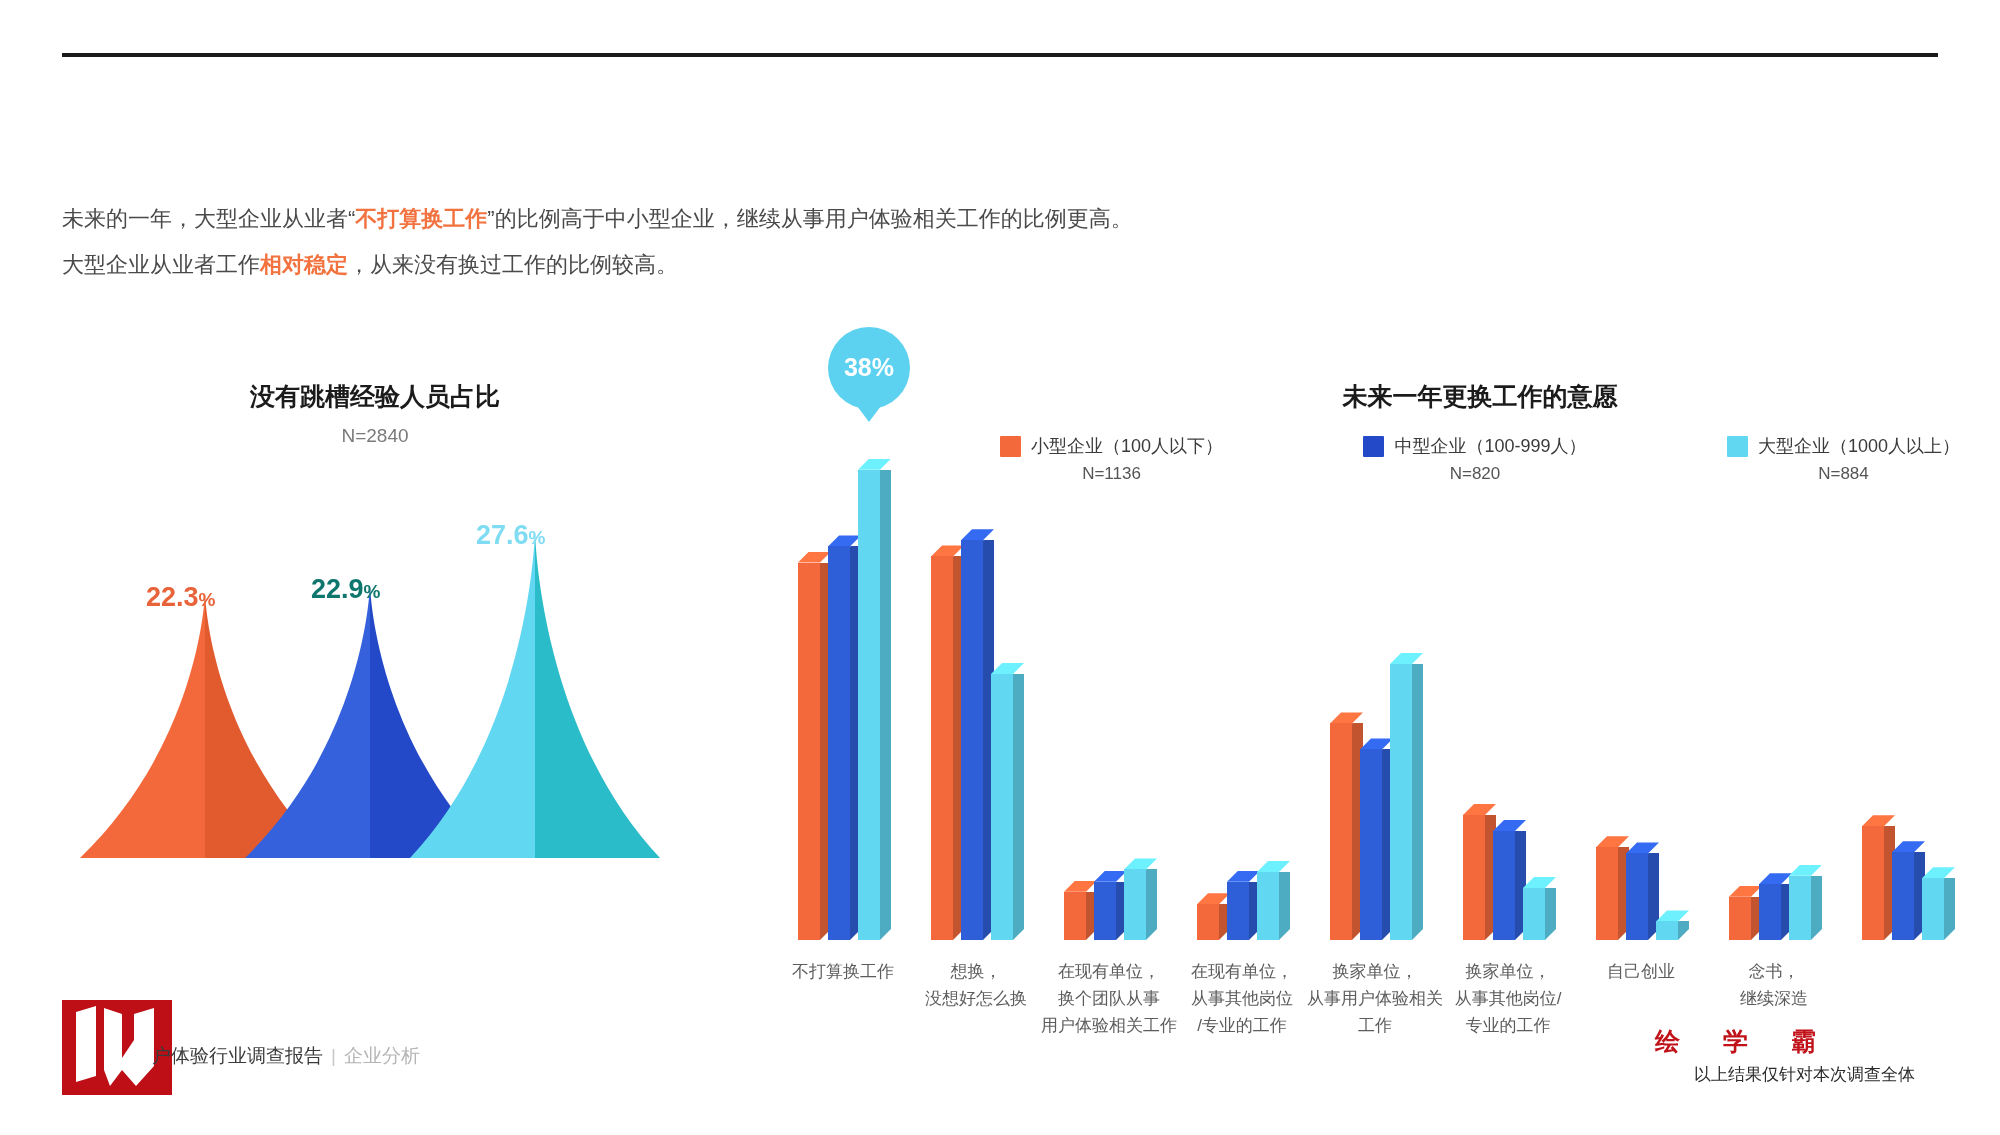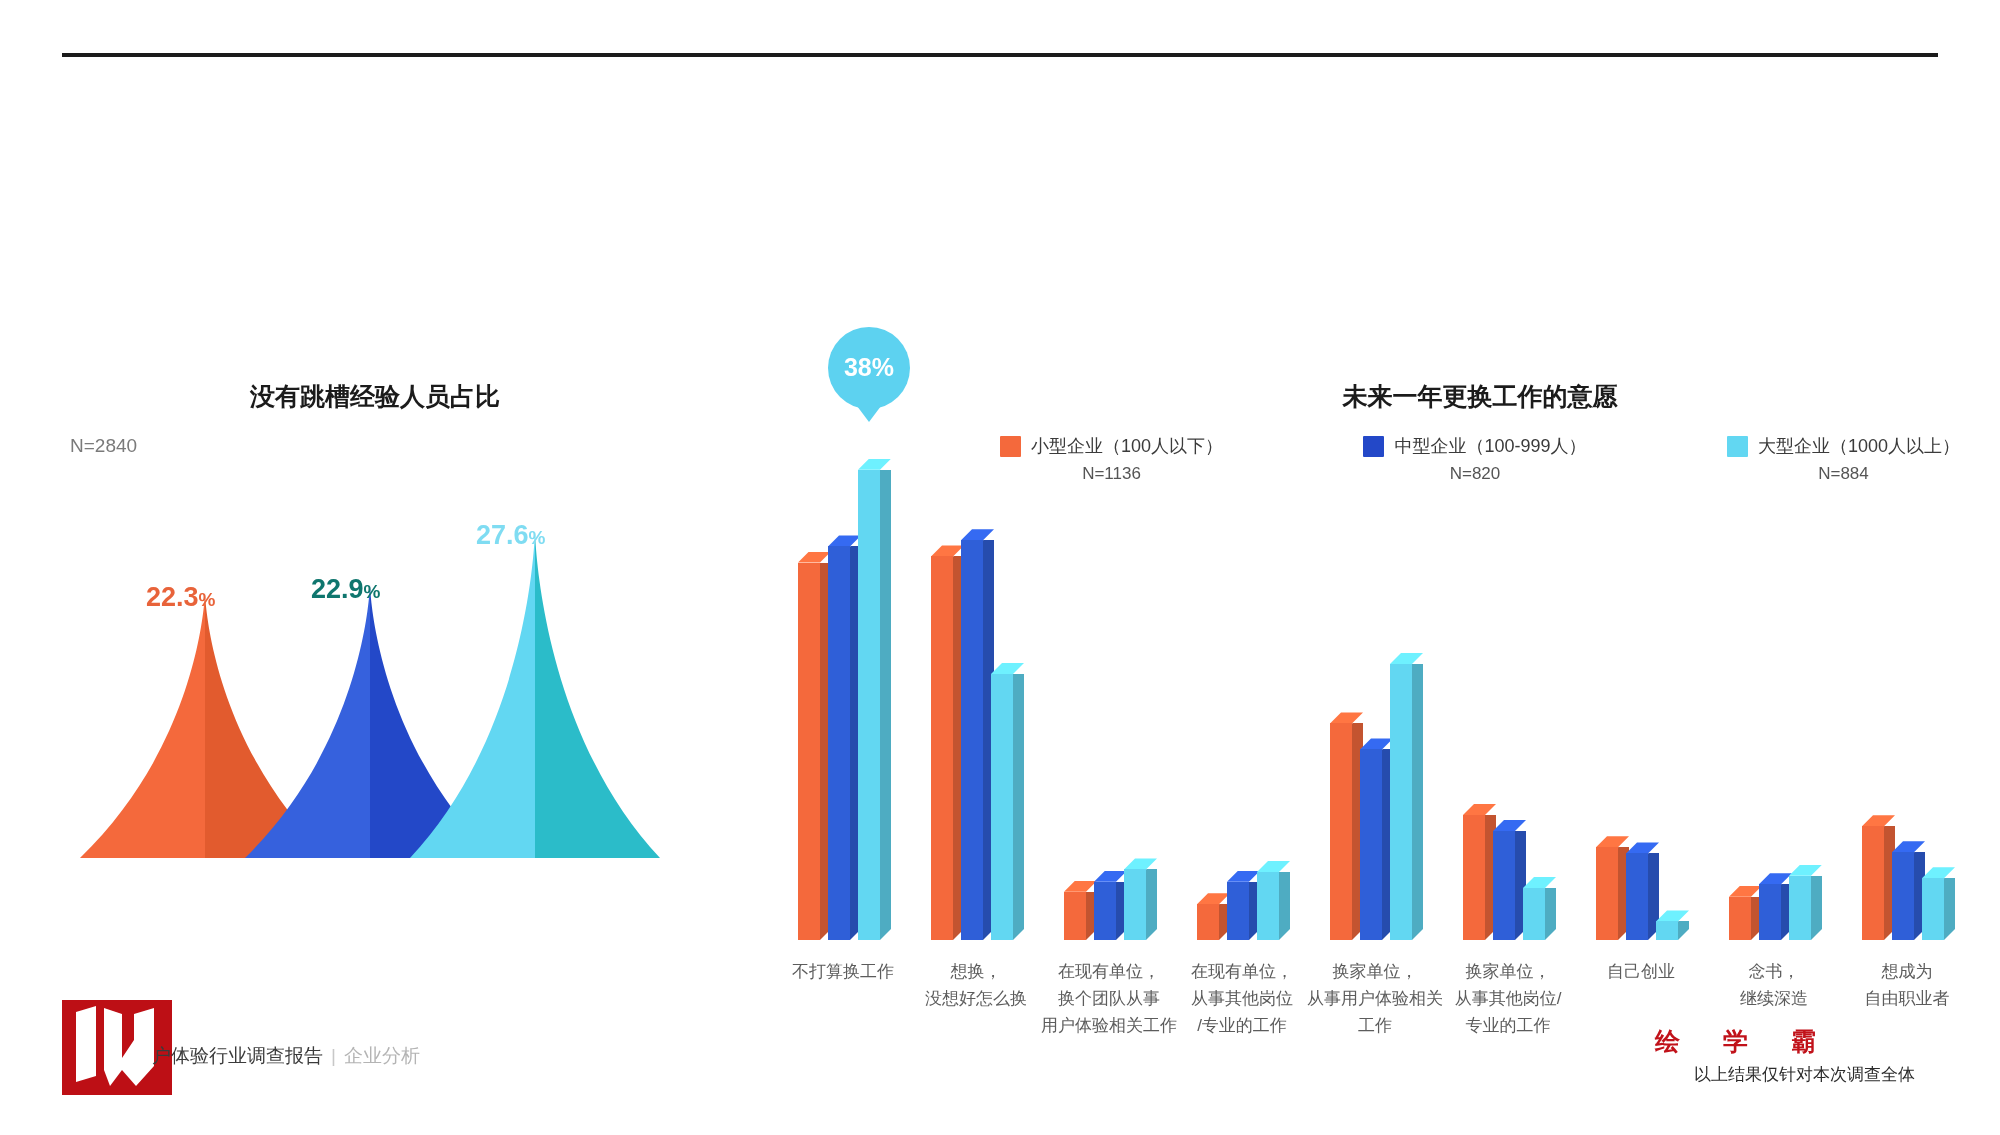--- a/index.html
+++ b/index.html
@@ -28,21 +28,21 @@
     position:absolute;left:62px;top:196px;width:1400px;
     font-size:22px;line-height:46px;color:#4a4a4a;
   }
   .lede .hl{color:#f2733f;font-weight:bold;}
 
   
   .chart-title{
     font-size:25px;font-weight:bold;color:#1b1b1b;text-align:center;
   }
   .chart-sub{
-    font-size:19px;color:#7a7a7a;text-align:left;margin-top:22px;
+    font-size:19px;color:#7a7a7a;text-align:center;margin-top:12px;
   }
 
   
   .left-chart{position:absolute;left:70px;top:380px;width:610px;height:560px;}
   .left-chart .chart-title{width:100%;}
   .cone-area{position:absolute;left:0;top:120px;width:610px;height:420px;}
   .cone-label{
     position:absolute;font-size:27px;font-weight:bold;white-space:nowrap;
   }
   .cone-label .unit{font-size:19px;}
@@ -114,20 +114,28 @@
     font-size:17px;color:#2b2b2b;white-space:nowrap;
   }
 </style>
 </head>
 <body>
 
 <div class="slide">
 
   <div class="top-rule"></div>
 
+  <div class="lede">
+    <div>
+      <span>未来的一年，大型企业从业者“</span><span class="hl">不打算换工作</span><span>”的比例高于中小型企业，继续从事用户体验相关工作的比例更高。</span>
+    </div>
+    <div>
+      <span>大型企业从业者工作</span><span class="hl">相对稳定</span><span>，从来没有换过工作的比例较高。</span>
+    </div>
+  </div>
 
   <div class="left-chart">
     <div class="chart-title">没有跳槽经验人员占比</div>
     <div class="chart-sub">N=2840</div>
 
     <div class="cone-area">
       <svg width="610" height="420" viewBox="0 0 610 420">
 
         <path d="M135 92 C135 92 132 240 10 358 L135 358 Z" fill="#f4693c"></path>
         <path d="M135 92 C135 92 138 240 260 358 L135 358 Z" fill="#e25b2e"></path>
@@ -370,24 +378,20 @@
         <div>换家单位，</div>
         <div>从事其他岗位/</div>
         <div>专业的工作</div>
       </div>
       <div class="right-xlabel" style="left: 796px; top: 0px; width: 170px;">
         <div>自己创业</div>
       </div>
       <div class="right-xlabel" style="left: 929px; top: 0px; width: 170px;">
         <div>念书，</div>
         <div>继续深造</div>
-      </div>
-      <div class="right-xlabel" style="left: 1062px; top: 0px; width: 170px;">
-        <div>想成为</div>
-        <div>自由职业者</div>
       </div>
     </div>
 
   <div class="logo-mark">
     <svg width="110" height="95" viewBox="0 0 110 95">
       <path d="M14 12 L34 6 L34 76 L14 82 Z" fill="#ffffff"></path>
       <path d="M42 8 L60 14 L60 58 L72 40 L72 14 L92 8 L92 66 L74 86 L60 70 L48 86 L42 70 Z" fill="#ffffff"></path>
     </svg>
   </div>
   <div class="footer-text">

